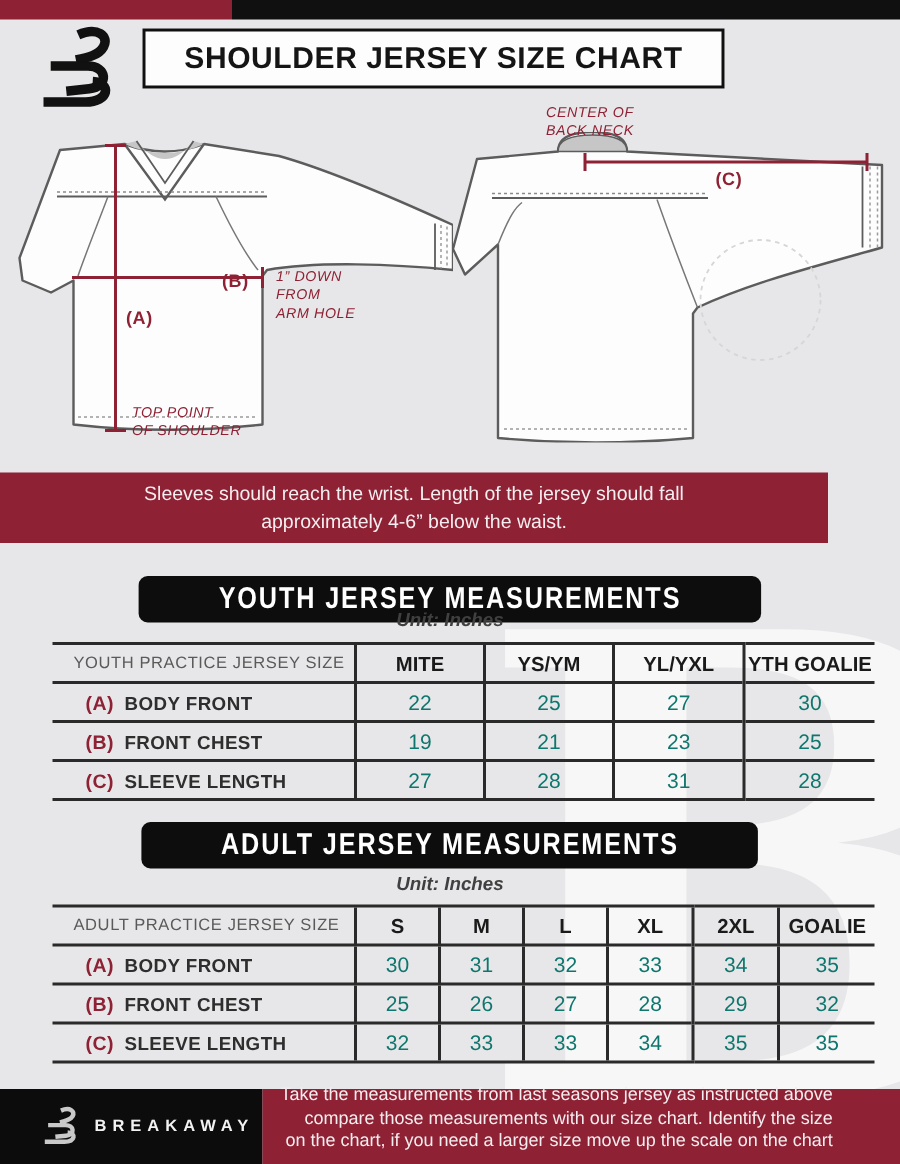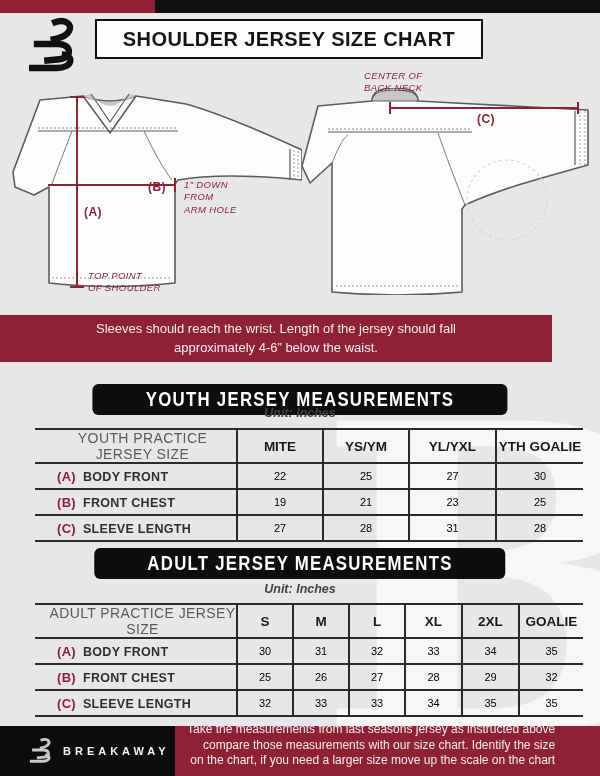--- a/index.html
+++ b/index.html
@@ -44,27 +44,27 @@
   .unit-label { position:absolute; left:0; width:600px; text-align:center; font-style:italic;
     font-weight:700; font-size:12.5px; color:#404040; z-index:2; }
 
   
   .size-table { position:absolute; left:35px; width:548px; border-collapse:collapse;
     table-layout:fixed; z-index:2; }
   .size-table tr { height:26px; }
   .size-table td, .size-table th { padding:0; border-top:2px solid #2a2a2a; }
   .size-table tr:last-child td { border-bottom:2px solid #2a2a2a; }
   .size-table .vline { border-left:2px solid #2a2a2a; }
-  .size-table th.rowhead { text-align:center; padding-left:14px; font-weight:400;
-    color:#5a5a5a; font-size:14px; letter-spacing:.4px; }
+  .size-table th.rowhead { text-align:left; padding-left:14px; font-weight:400;
+    color:#5a5a5a; font-size:11px; letter-spacing:.4px; }
   .size-table th.colhead { font-size:13.5px; font-weight:700; color:#1a1a1a; text-align:center; }
   .size-table td.rowlabel { text-align:left; padding-left:22px; font-size:12.5px;
     color:#2e2e2e; font-weight:600; letter-spacing:.3px;margin-top:33px; }
   .size-table td.rowlabel .tag { color:#8e2134; font-weight:700; margin-right:7px; font-size:13px; }
-  .size-table td.val { text-align:center; font-size:11px; color:#000000; }
+  .size-table td.val { text-align:center; font-size:14px; color:#0f766e; }
 
   
   .watermark { position:absolute; right:-80px; top:368px; font-family:"DejaVu Serif", serif;
     font-weight:700; font-size:430px; line-height:1; color:rgba(255,255,255,.65); z-index:1; }
 
   
   .footer { position:absolute; left:0; top:726px; width:600px; height:50px; display:flex; z-index:3; }
   .footer-brandbox { width:175px; height:50px; background:#0c0c0c; display:flex;
     align-items:center; padding-left:28px; }
   .footer-logo { width:26px; height:28px; color:#c9c9c9; flex:0 0 auto; }

